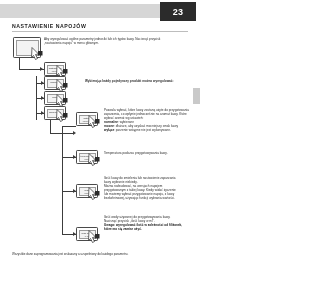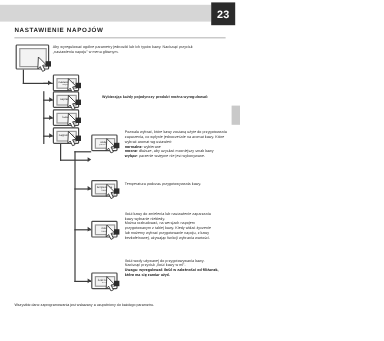--- a/index.html
+++ b/index.html
@@ -9,21 +9,21 @@
     color:#1c1c1c;overflow:hidden;position:relative;
   }
   .page{position:absolute;inset:0;background:#fff;}
 
   
   .header-band{
     position:absolute;left:0;top:4px;width:176px;height:14px;
     background:#d6d6d6;
   }
   .page-badge{
-    position:absolute;right:4px;top:2px;width:20px;height:19px;
+    position:absolute;right:4px;top:2px;width:36px;height:19px;
     background:#2b2b2b;color:#fff;
     display:flex;align-items:center;justify-content:center;
     font-size:9px;font-weight:bold;letter-spacing:.2px;
   }
   .side-tab{
     position:absolute;right:0;top:88px;width:7px;height:16px;background:#c9c9c9;
   }
   .title{
     position:absolute;left:12px;top:23px;
     font-size:5.2px;font-weight:bold;letter-spacing:.55px;

